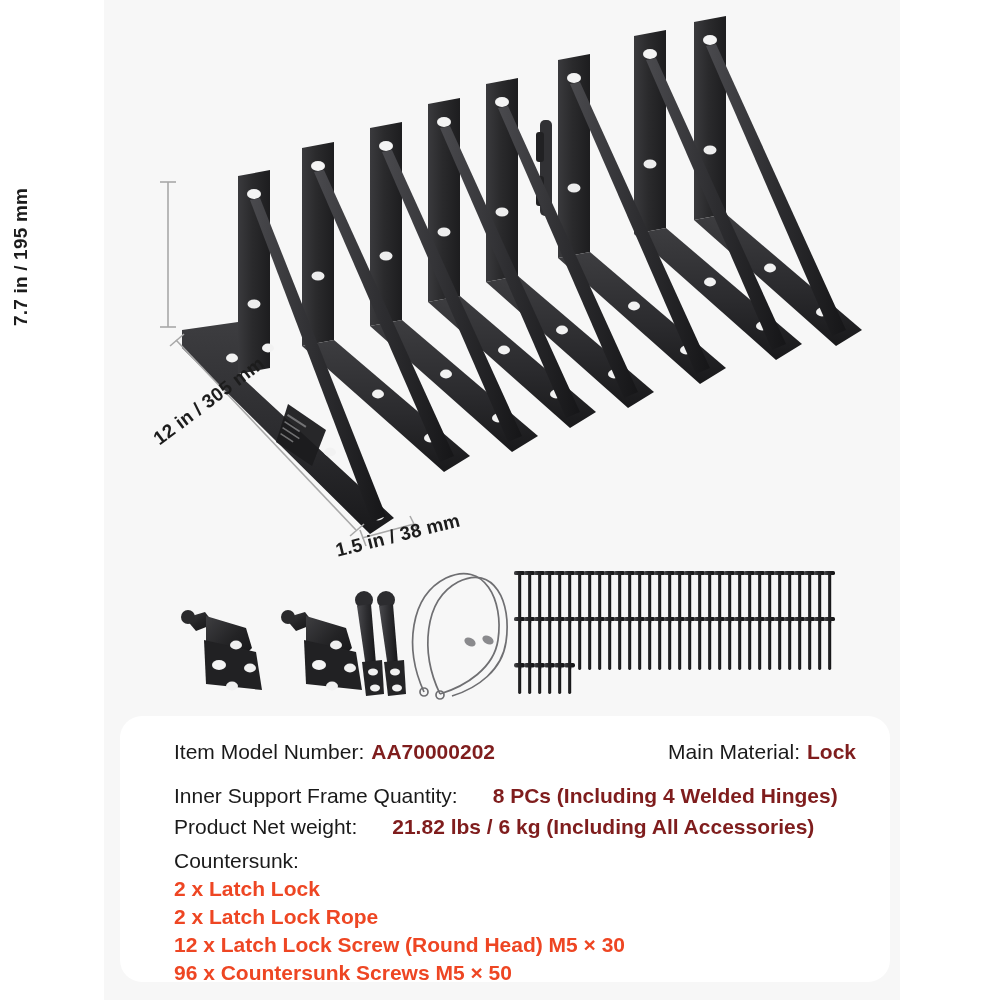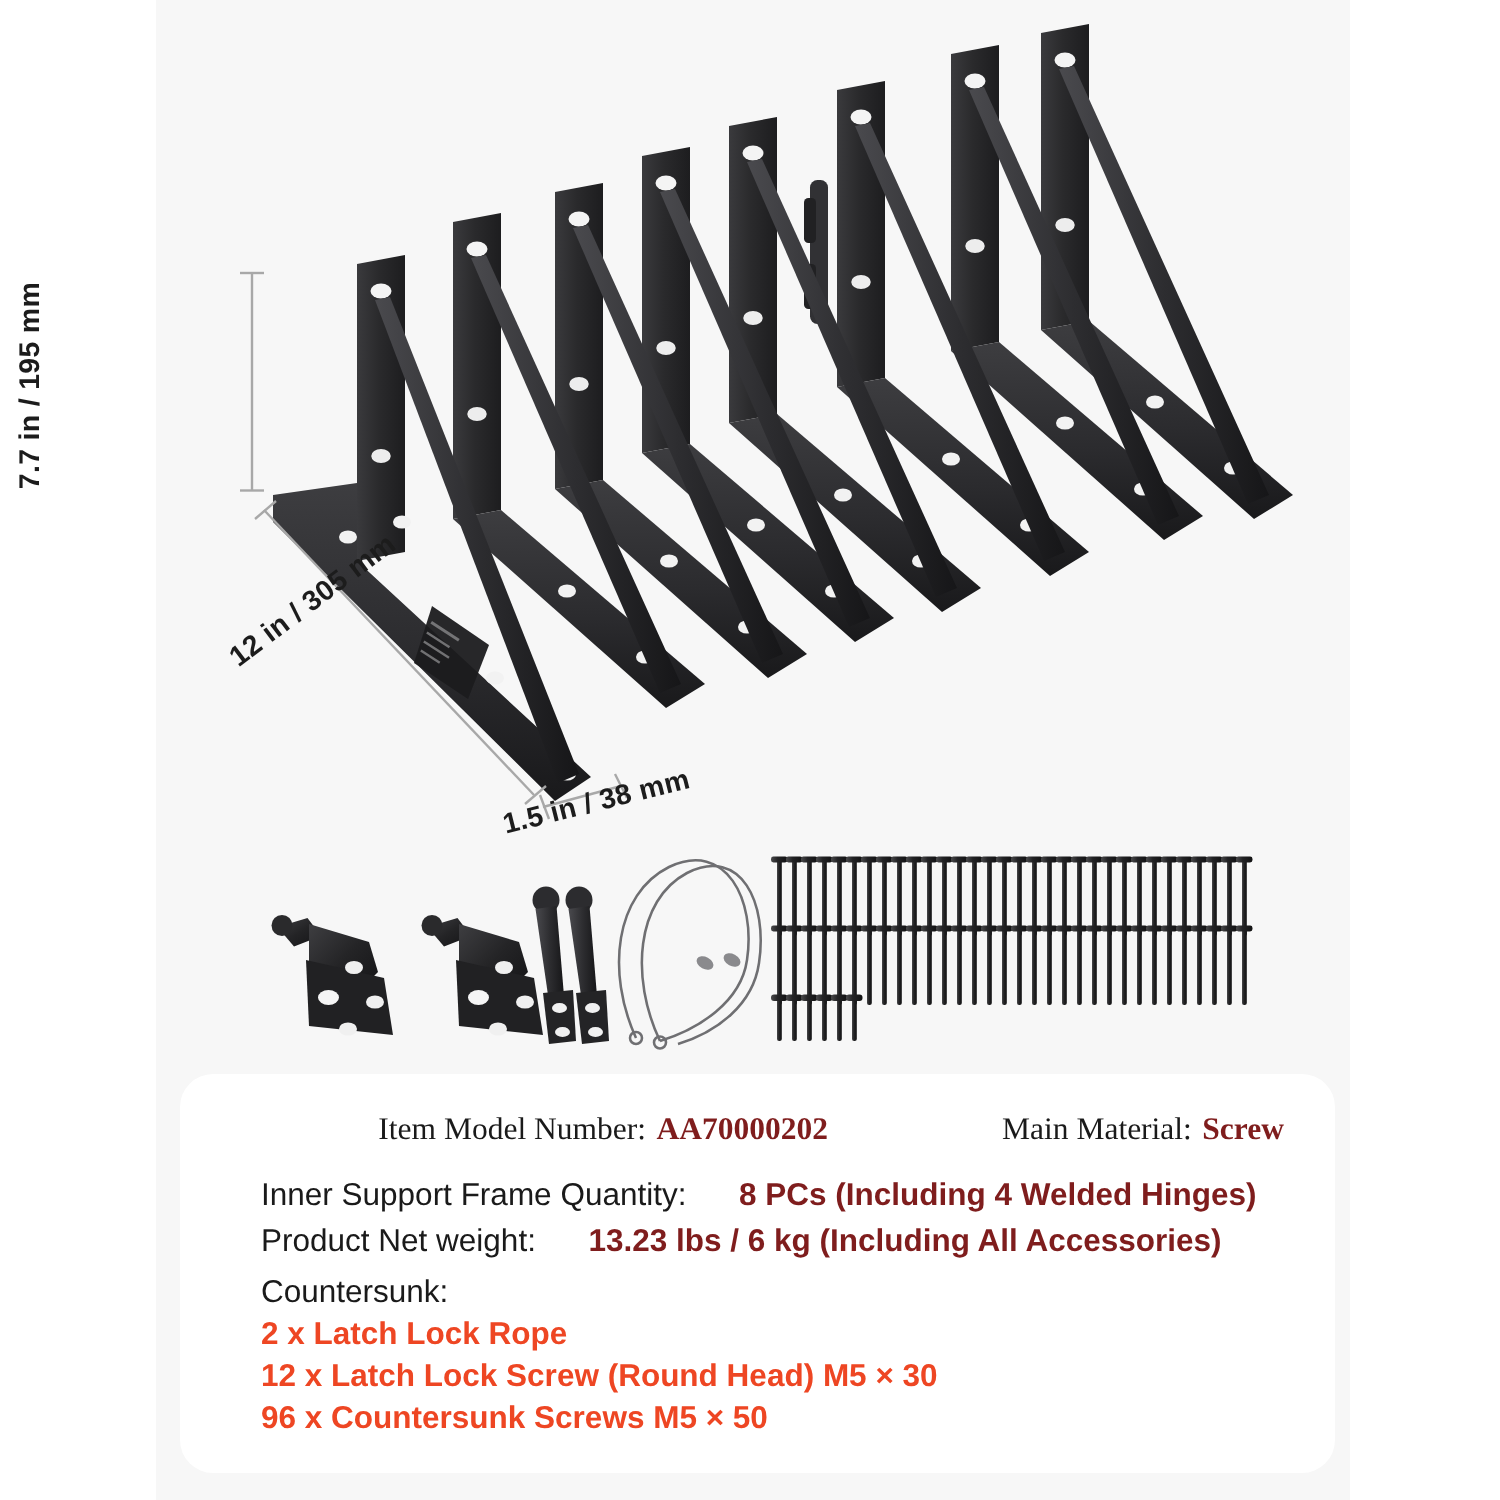--- a/index.html
+++ b/index.html
@@ -79,23 +79,22 @@
     border-radius: 22px;
     box-sizing: border-box;
     padding: 24px 34px 20px 54px;
   }
   .spec-row {
     display: flex;
     align-items: baseline;
     margin-bottom: 3px;
   }
   .row-top {
-    justify-content: flex-end;
+    justify-content: space-between;
     margin-bottom: 20px;
-    font-family: Liberation Serif, serif;
   }
   .row-top .left-group { display: flex; align-items: baseline; }
   .row-top .right-group {
     display: flex;
     align-items: baseline;
     margin-left: 116px;
   }
   .lbl {
     color: #1a1a1a;
     font-size: 21px;
@@ -490,35 +489,36 @@
 
   <div class="spec-card">
 
     <div class="spec-row row-top">
       <span class="left-group">
         <span class="lbl">Item Model Number:</span>
         <span class="val">AA70000202</span>
       </span>
       <span class="right-group">
         <span class="lbl">Main Material:</span>
-        <span class="val">Screw</span>
+        <span class="val">Lock</span>
       </span>
     </div>
 
     <div class="spec-row row-mid">
       <span class="lbl">Inner Support Frame Quantity:</span>
       <span class="val">8 PCs (Including 4 Welded Hinges)</span>
     </div>
 
     <div class="spec-row row-mid">
       <span class="lbl">Product Net weight:</span>
-      <span class="val">13.23 lbs / 6 kg (Including All Accessories)</span>
+      <span class="val">21.82 lbs / 6 kg (Including All Accessories)</span>
     </div>
 
     <div class="acc-head">Countersunk:</div>
     <ul class="acc-list">
+      <li>2 x Latch Lock</li>
       <li>2 x Latch Lock Rope</li>
       <li>12 x Latch Lock Screw (Round Head) M5 × 30</li>
       <li>96 x Countersunk Screws M5 × 50</li>
     </ul>
   </div>
 
 </div>
 
 </body></html>

